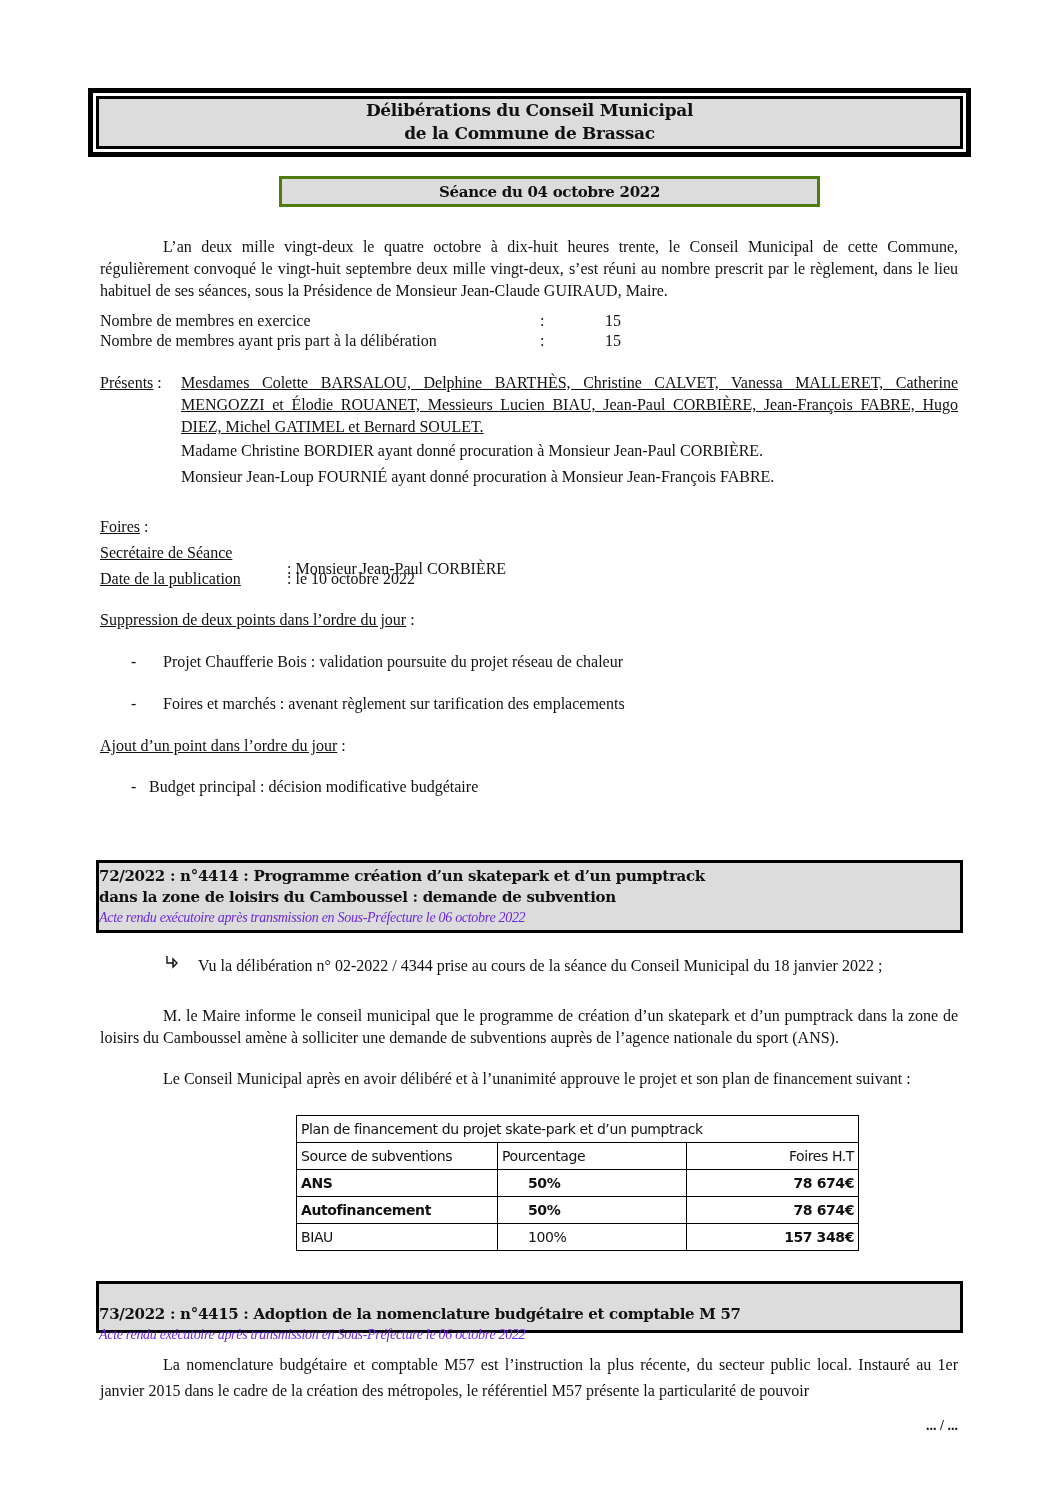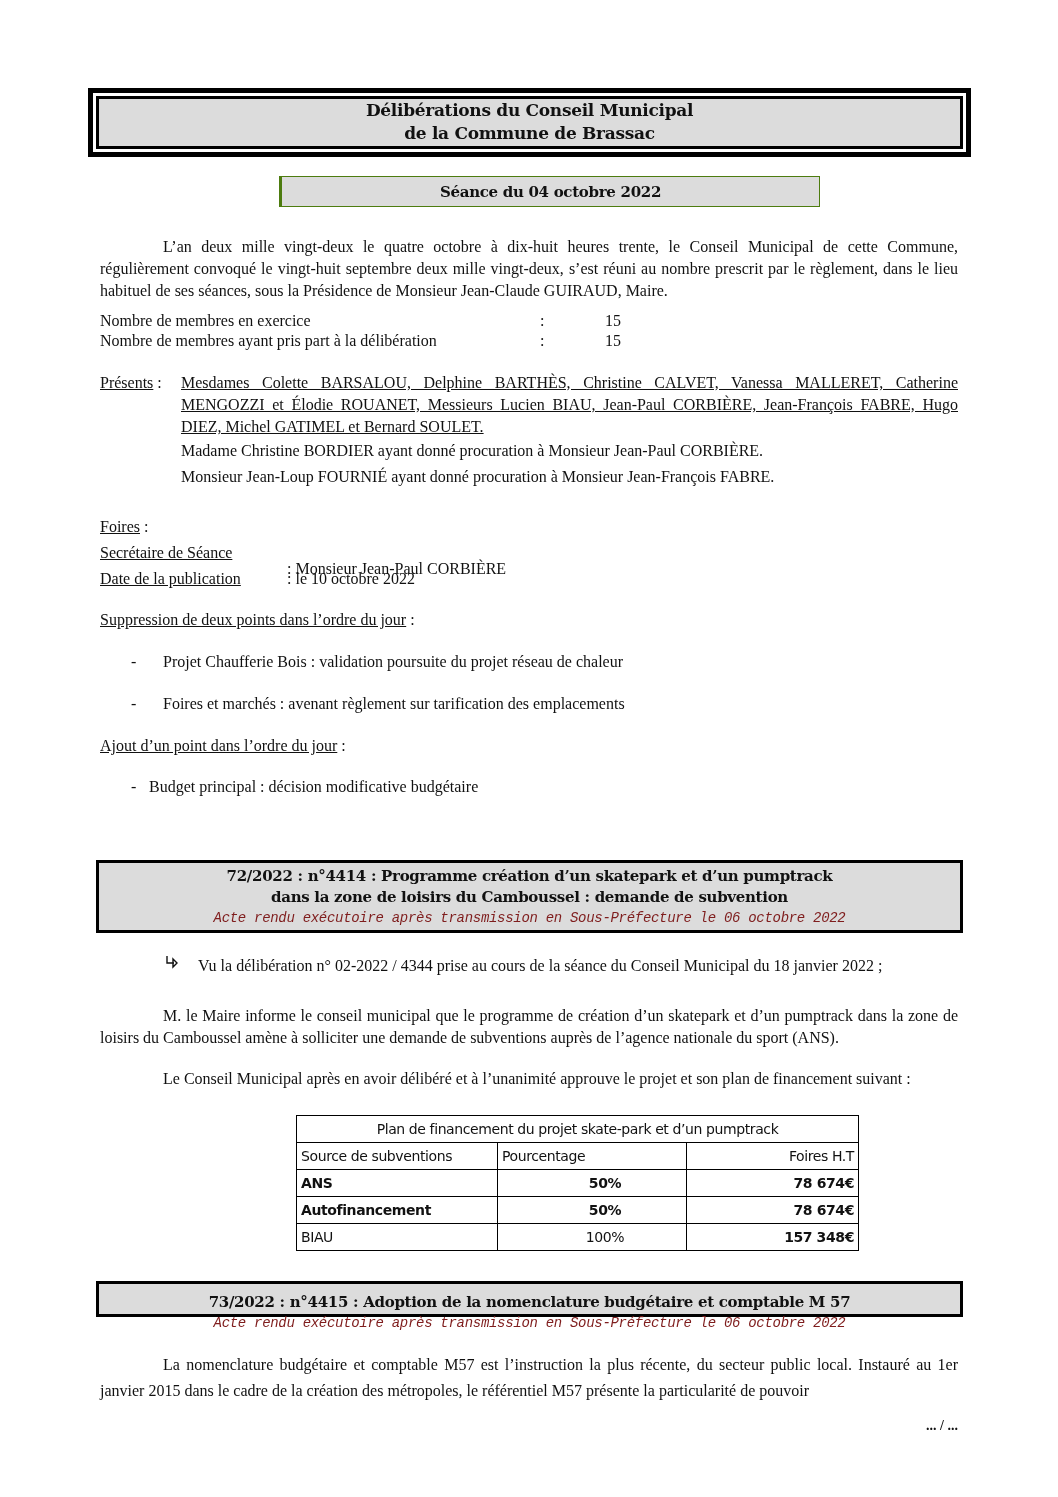--- a/index.html
+++ b/index.html
@@ -1,34 +1,34 @@
 <!DOCTYPE html>
 <html><head>
 <meta charset="utf-8">
 <style>
   html, body { margin: 0; padding: 0; background: #ffffff; }
   body { width: 1058px; height: 1497px; position: relative; font-family: "Liberation Serif", serif; color: #111; }
   .abs { position: absolute; }
   .main-title-outer { left: 88px; top: 88px; width: 883px; height: 69px; border: 5px solid #000; box-sizing: border-box; background: #fff; }
   .main-title-inner { position: absolute; left: 3px; top: 3px; right: 3px; bottom: 3px; border: 3px solid #000; background: #dcdcdc; box-sizing: border-box; display: flex; flex-direction: column; align-items: center; justify-content: flex-start; }
   .title-line { font-family: "DejaVu Serif", serif; font-weight: bold; font-size: 17px; line-height: 23px; color: #111; letter-spacing: -0.3px; }
-  .seance-box { left: 279px; top: 176px; width: 541px; height: 31px; border: 1px solid #4d7c0f; border-left-width: 3px; background: #dcdcdc; box-sizing: border-box; display: flex; align-items: center; justify-content: center; }
+  .seance-box { left: 279px; top: 176px; width: 541px; height: 31px; border: 3px solid #4d7c0f; border-left-width: 3px; background: #dcdcdc; box-sizing: border-box; display: flex; align-items: center; justify-content: center; }
   .seance-box span { font-family: "DejaVu Serif", serif; font-weight: bold; font-size: 15px; letter-spacing: -0.3px; }
   .para { left: 100px; width: 858px; font-size: 16px; line-height: 22px; text-align: justify; }
   .indent { text-indent: 63px; }
   .row { left: 100px; font-size: 16px; line-height: 20px; }
   .u { text-decoration: underline; }
-  .deliberation-box { left: 96px; width: 867px; border: 3px solid #000; background: #dcdcdc; box-sizing: border-box; text-align: center; }
+  .deliberation-box { left: 96px; width: 867px; border: 3px solid #000; background: #dcdcdc; box-sizing: border-box; text-align: left; }
   .delib-title { font-family: "DejaVu Serif", serif; font-weight: bold; font-size: 15px; line-height: 21px; letter-spacing: -0.3px; }
-  .delib-sub { font-family: Liberation Mono, monospace; font-style: italic; font-size: 14px; line-height: 20px; letter-spacing: -0.3px; color: #7f1d1d; }
+  .delib-sub { font-family: Liberation Serif, serif; font-style: italic; font-size: 14px; line-height: 20px; letter-spacing: -0.3px; color: #6d28d9; }
   table.fin { border-collapse: collapse; font-family: "DejaVu Sans", sans-serif; font-size: 14px; position: absolute; left: 296px; top: 1115px; width: 563px; }
   table.fin td { border: 1.5px solid #000; padding: 0 4px; height: 26px; line-height: 26px; letter-spacing: -0.4px; }
   .bold { font-weight: bold; }
   .right { text-align: right; }
-  .center { text-align: center; }
+  .center { }
 </style>
 </head>
 <body>
 
 <div class="abs main-title-outer">
   <div class="main-title-inner">
     <div class="title-line">Délibérations du Conseil Municipal</div>
     <div class="title-line">de la Commune de Brassac</div>
   </div>
 </div>
@@ -121,20 +121,20 @@
     <td class="bold right">78 674€</td>
   </tr>
   <tr>
     <td>BIAU</td>
     <td class="center" style="padding-left:30px;">100%</td>
     <td class="bold right">157 348€</td>
   </tr>
 </tbody>
   </table>
 
-<div class="abs deliberation-box" style="top:1281px; height:36px; padding-top:8px;">
+<div class="abs deliberation-box" style="top:1281px; height:52px; padding-top:20px;">
   <div class="delib-title">73/2022 : n°4415 : Adoption de la nomenclature budgétaire et comptable M 57</div>
   <div class="delib-sub">Acte rendu exécutoire après transmission en Sous-Préfecture le 06 octobre 2022</div>
 </div>
 
 <div class="abs para indent" style="top:1352px; line-height:26px;">La nomenclature budgétaire et comptable M57 est l’instruction la plus récente, du secteur public local. Instauré au 1er janvier 2015 dans le cadre de la création des métropoles, le référentiel M57 présente la particularité de pouvoir</div>
 
 <div class="abs" style="right:100px; top:1418px; font-size:14px; font-weight:bold;">... / ...</div>
 
 </body></html>

